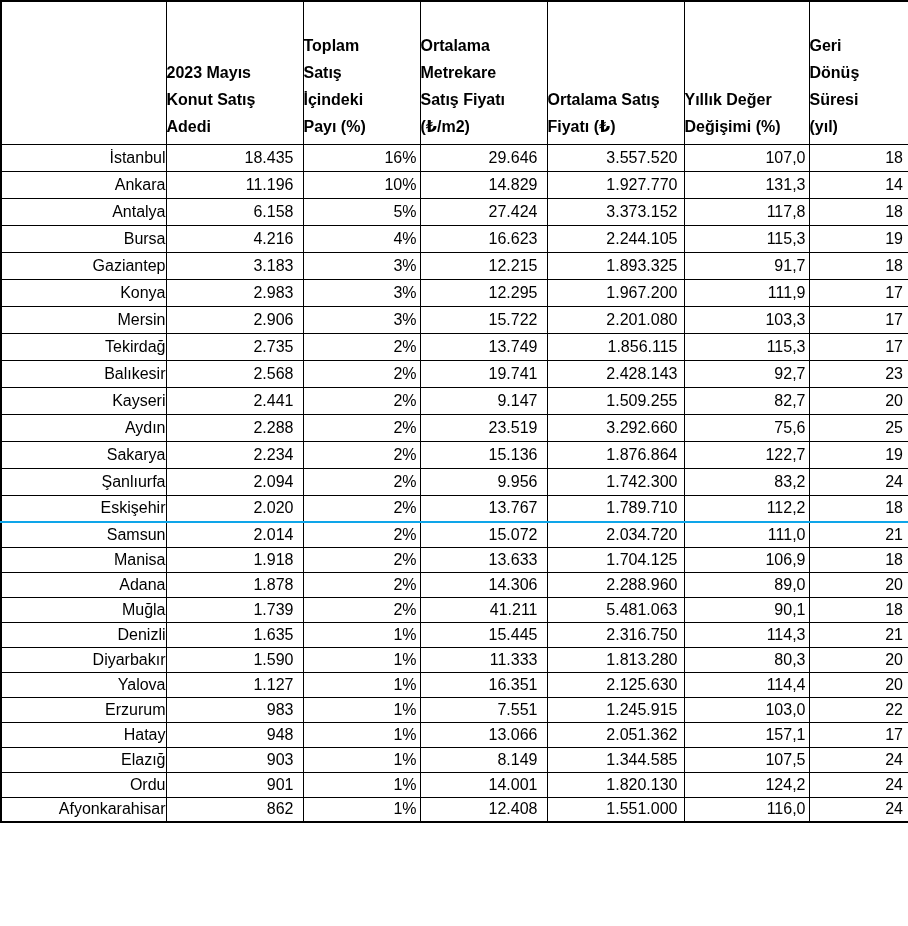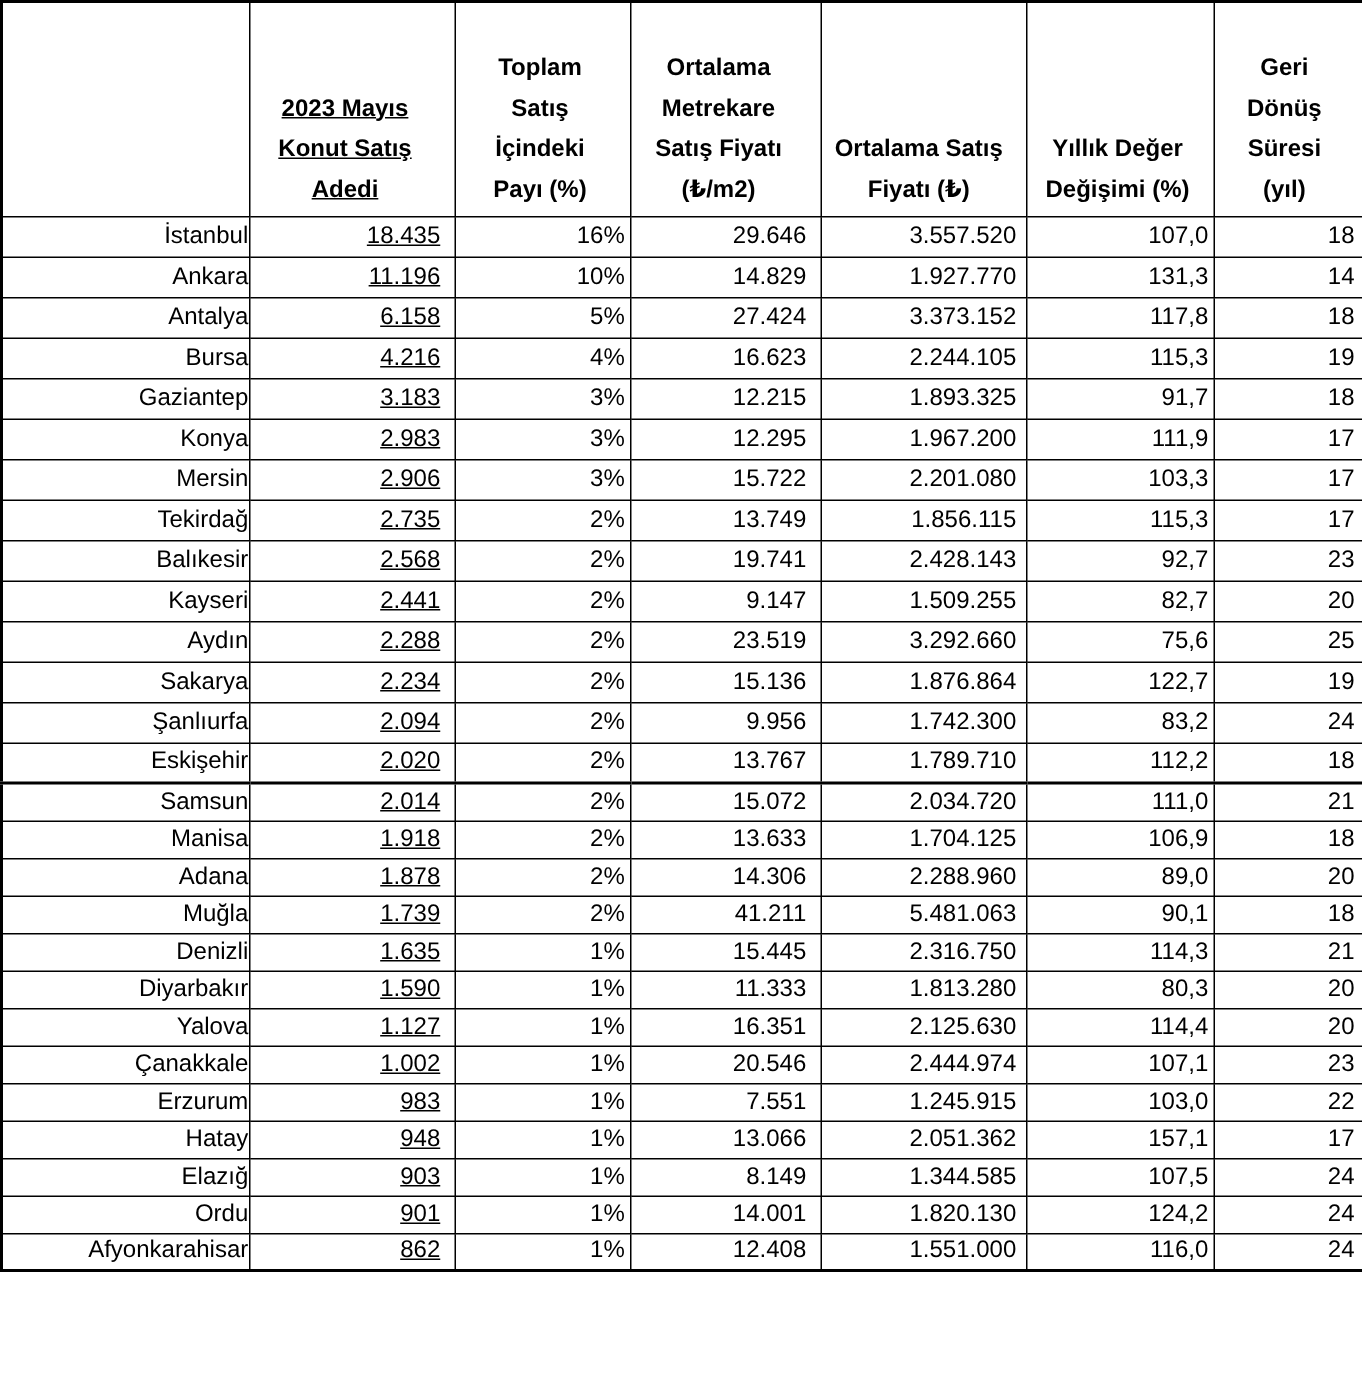--- a/index.html
+++ b/index.html
@@ -26,43 +26,43 @@
     white-space: nowrap;
     box-sizing: border-box;
   }
   
   table.sheet thead tr {
     height: 143px;
   }
   table.sheet th {
     font-weight: bold;
     vertical-align: bottom;
-    text-align: center;
+    text-align: left;
     white-space: pre-line;
     line-height: 27px;
     padding: 16px 0 4px 0;
   }
   
   table.sheet tbody tr {
     height: 27px;
   }
   table.sheet tbody tr.short {
     height: 25px;
   }
   table.sheet tbody tr.thick-top td {
-    border-top: 2px solid #000000;
+    border-top: 2px solid #0ea5e9;
   }
   table.sheet td {
     vertical-align: middle;
     text-align: right;
     padding: 0;
   }
   
   .c0 { text-align: left;  padding-left: 6px  !important; }
-  .c1 { padding-right: 9px !important; text-decoration: underline; }
+  .c1 { padding-right: 9px !important; }
   .c2 { padding-right: 3px !important; }
   .c3 { padding-right: 9px !important; }
   .c4 { padding-right: 6px !important; }
   .c5 { padding-right: 3px !important; }
   .c6 { padding-right: 5px !important; }
 </style>
 </head>
 <body>
 
 <table class="sheet">
@@ -283,29 +283,20 @@
       <tr class="short">
     <td class="c0">Yalova</td>
     <td class="c1">1.127</td>
     <td class="c2">1%</td>
     <td class="c3">16.351</td>
     <td class="c4">2.125.630</td>
     <td class="c5">114,4</td>
     <td class="c6">20</td>
   </tr>
       <tr class="short">
-    <td class="c0">Çanakkale</td>
-    <td class="c1">1.002</td>
-    <td class="c2">1%</td>
-    <td class="c3">20.546</td>
-    <td class="c4">2.444.974</td>
-    <td class="c5">107,1</td>
-    <td class="c6">23</td>
-  </tr>
-      <tr class="short">
     <td class="c0">Erzurum</td>
     <td class="c1">983</td>
     <td class="c2">1%</td>
     <td class="c3">7.551</td>
     <td class="c4">1.245.915</td>
     <td class="c5">103,0</td>
     <td class="c6">22</td>
   </tr>
       <tr class="short">
     <td class="c0">Hatay</td>

